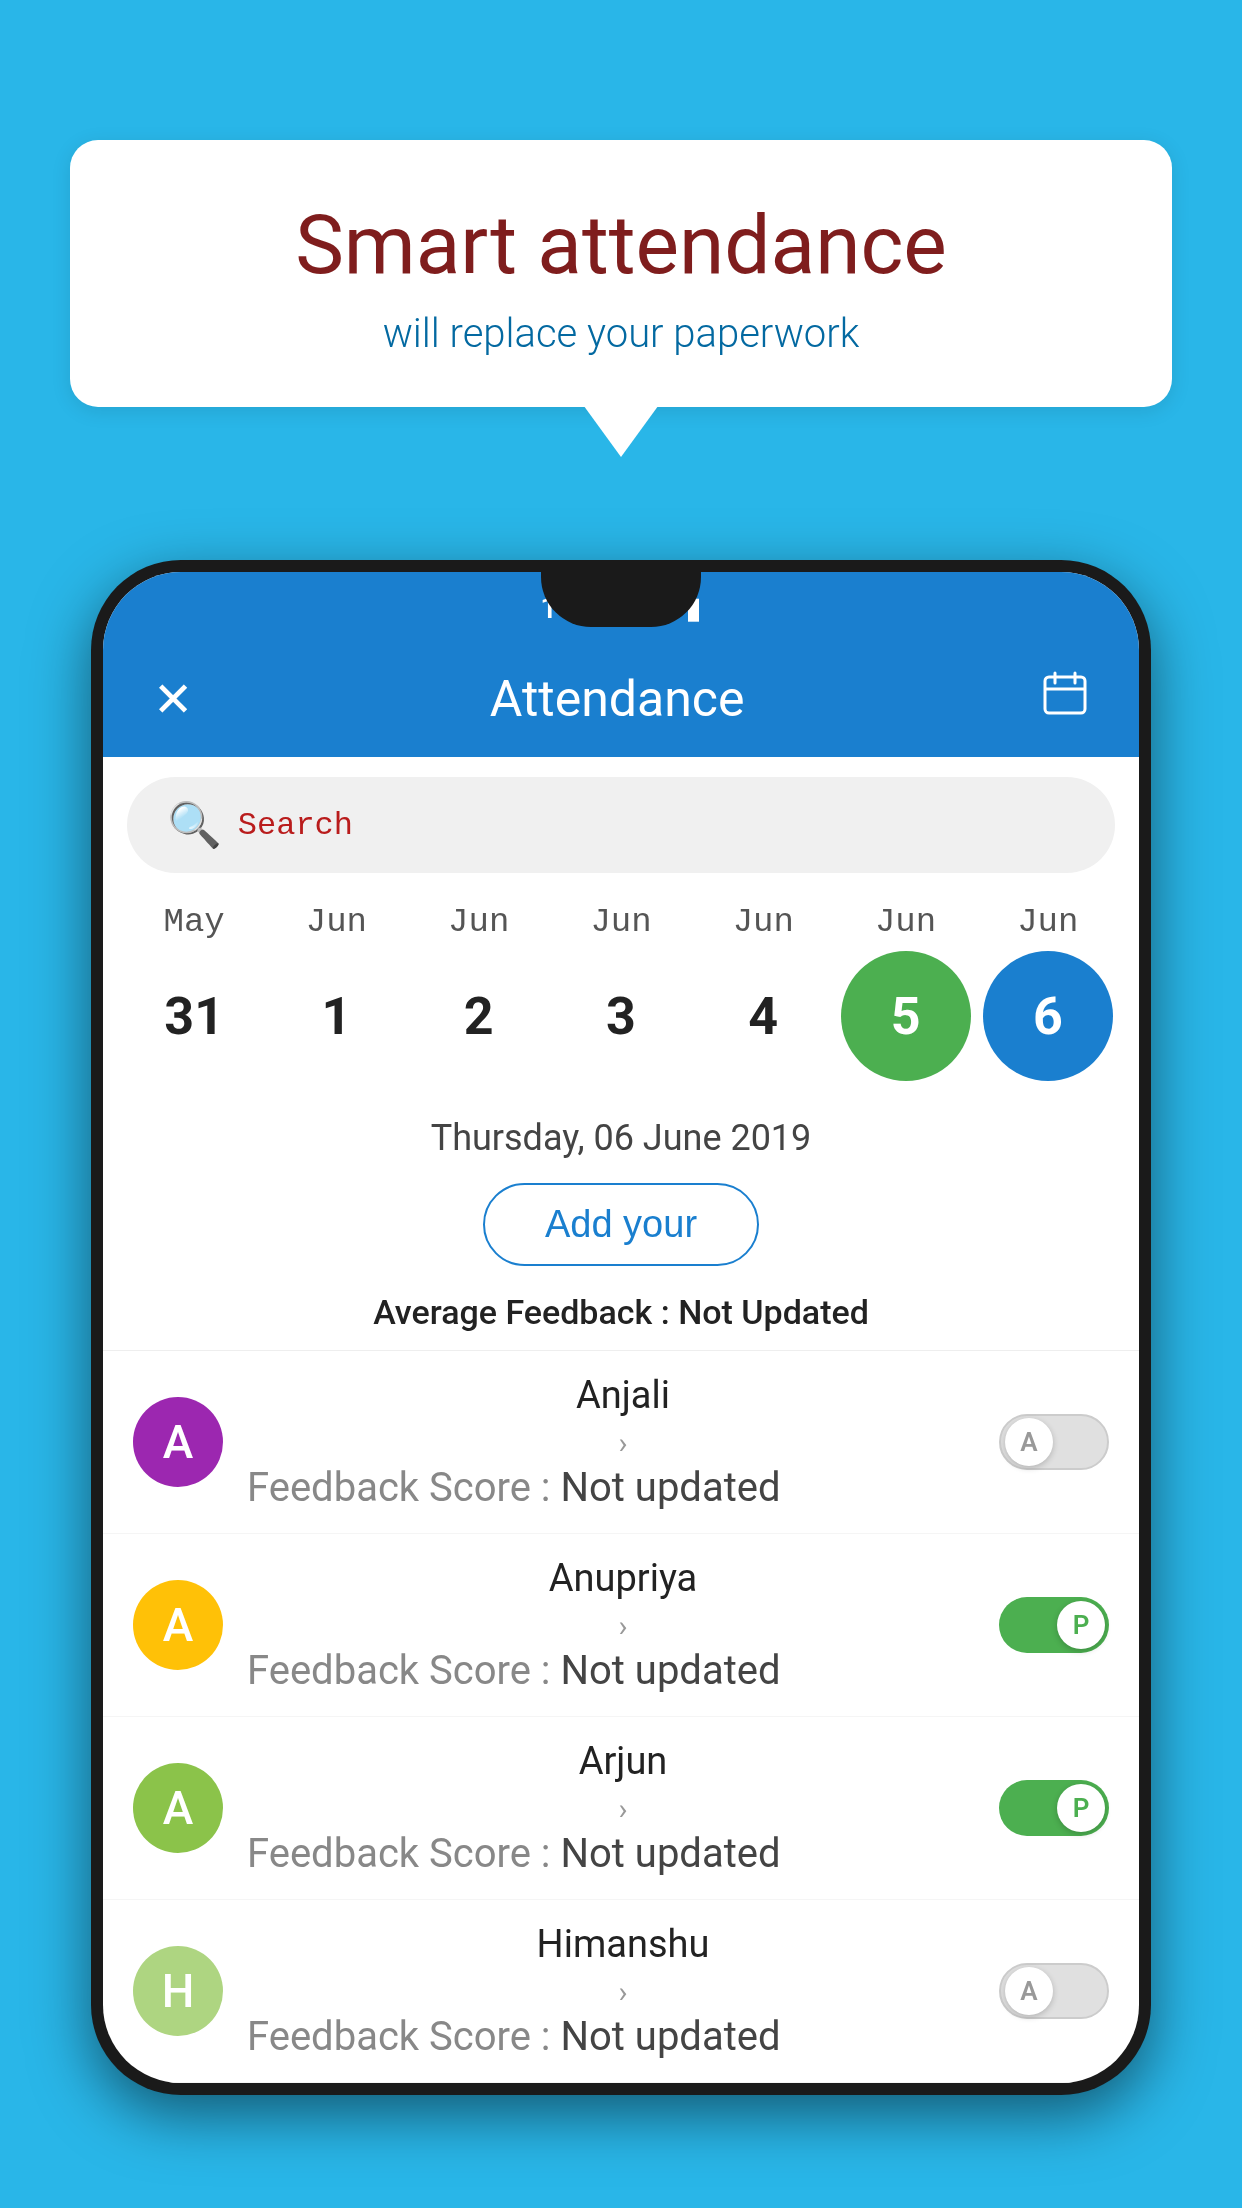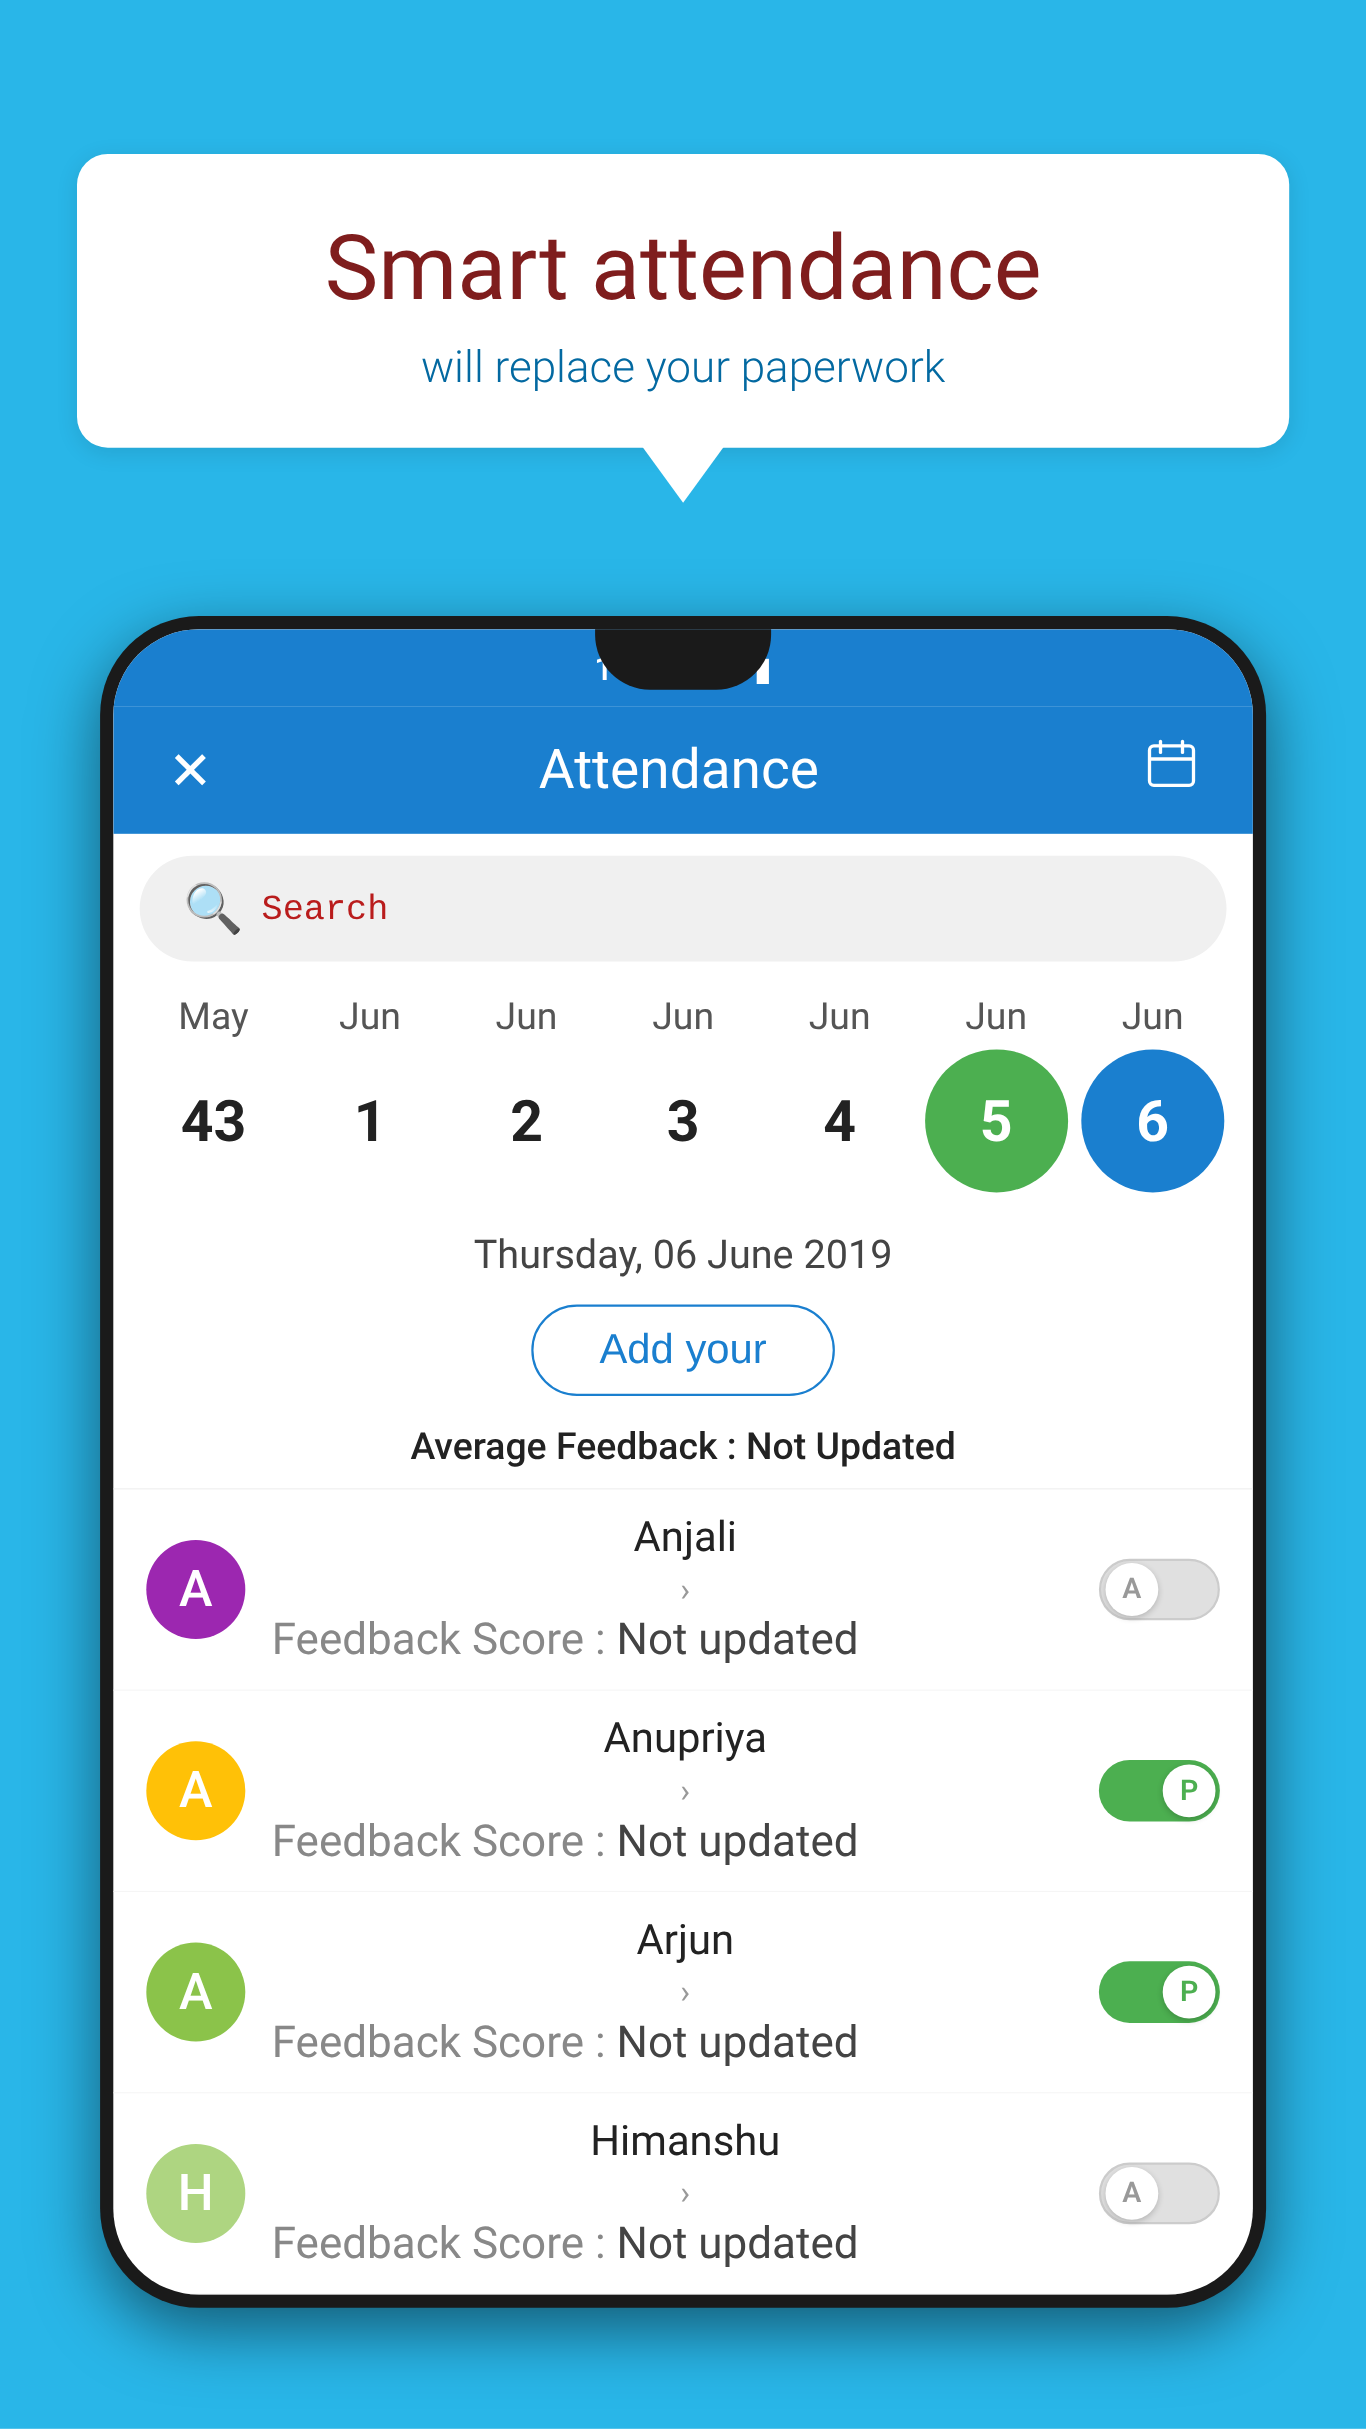--- a/index.html
+++ b/index.html
@@ -157,20 +157,21 @@
 
     
     .calendar-strip {
       padding: 10px 20px 20px;
     }
 
     .calendar-months {
       display: flex;
       justify-content: space-around;
       margin-bottom: 10px;
+      font-family: Liberation Mono, monospace;
     }
 
     .calendar-month {
       font-size: 34px;
       color: #555;
       width: 130px;
       text-align: center;
     }
 
     .calendar-days {
@@ -387,21 +388,21 @@
         <div class="calendar-months">
           <div class="calendar-month">May</div>
           <div class="calendar-month">Jun</div>
           <div class="calendar-month">Jun</div>
           <div class="calendar-month">Jun</div>
           <div class="calendar-month">Jun</div>
           <div class="calendar-month">Jun</div>
           <div class="calendar-month">Jun</div>
         </div>
         <div class="calendar-days">
-          <div class="calendar-day">43</div>
+          <div class="calendar-day">31</div>
           <div class="calendar-day">1</div>
           <div class="calendar-day">2</div>
           <div class="calendar-day">3</div>
           <div class="calendar-day">4</div>
           <div class="calendar-day today">5</div>
           <div class="calendar-day selected">6</div>
         </div>
       </div>
 
       <div class="date-display">Thursday, 06 June 2019</div>

